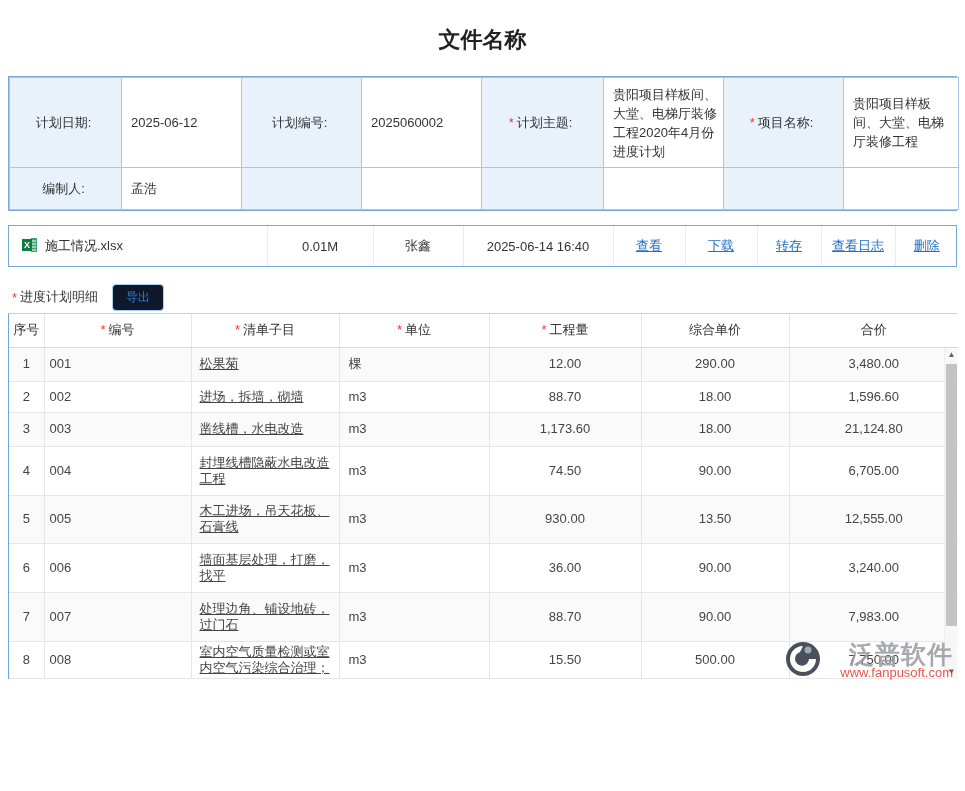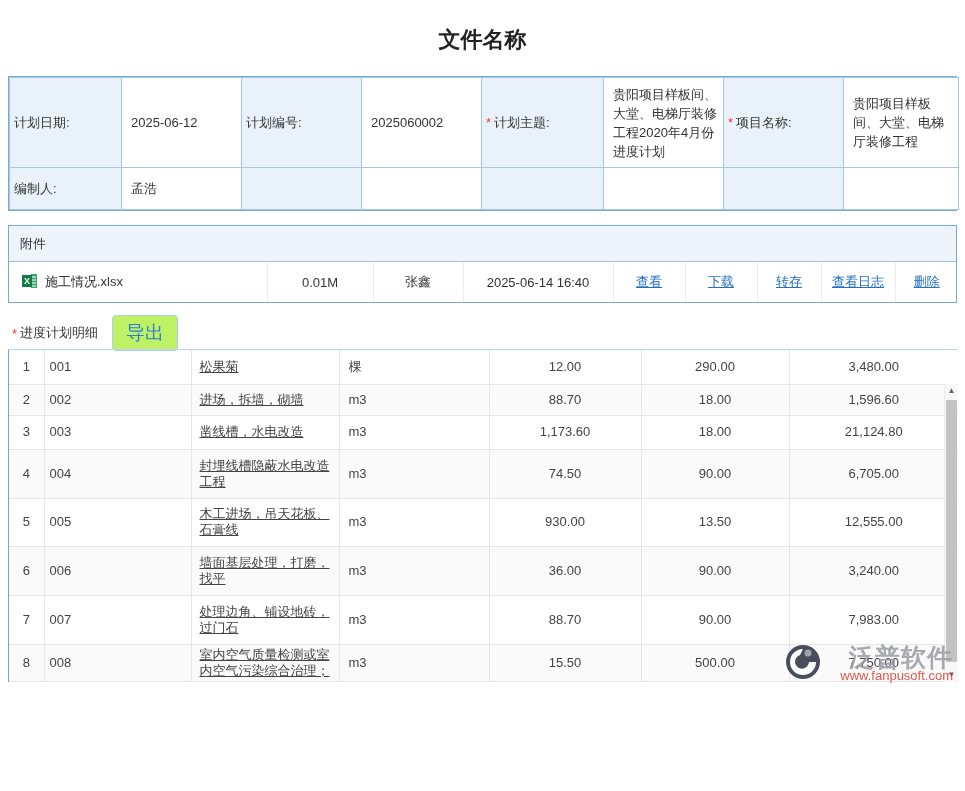--- a/index.html
+++ b/index.html
@@ -8,40 +8,40 @@
 
   h1.page-title { text-align: center; font-size: 22px; font-weight: bold; color: #222; padding: 25px 0 21px; }
 
   .panel { margin: 0 8px 14px 8px; border: 1px solid #74a9d8; }
   .panel-header { height: 36px; line-height: 36px; padding-left: 11px; background: #edf4fc; border-bottom: 1px solid #9dc2e6; color: #333; }
 
   table { border-collapse: collapse; width: 100%; table-layout: fixed; }
 
   
   .form-table td { border: 1px solid #a5c7e9; vertical-align: middle; }
-  .form-table td.lbl { background: #e9f2fb; text-align: left; padding: 4px 8px 4px 4px; }
+  .form-table td.lbl { background: #e9f2fb; text-align: center; padding: 4px 8px 4px 4px; }
   .form-table td.val { background: #fff; text-align: left; padding: 4px 6px 4px 9px; line-height: 19px; }
   .form-table tr.r1 { height: 90px; }
   .form-table tr.r2 { height: 42px; }
   .req { color: #ff3232; margin-right: 3px; }
 
   
   .attach-table th { font-weight: normal; color: #333; border-bottom: 1px solid #e2e2e2; border-right: 1px solid #e2e2e2; height: 42px; background: #fff; text-align: center; }
   .attach-table th:last-child, .attach-table td:last-child { border-right: none; }
   .attach-table th.file-name-h { text-align: left; padding-left: 20px; }
   .attach-table td { height: 40px; text-align: center; border-right: 1px solid #ececec; }
   .attach-table td.file-name-c { text-align: left; padding-left: 13px; }
   .file-cell { display: inline-flex; align-items: center; gap: 7px; }
   a.act { color: #2470c2; text-decoration: underline; cursor: pointer; }
 
   
   .detail { margin: 0 8px; position: relative; }
   .detail-title-row { height: 32px; display: flex; align-items: center; padding-left: 4px; }
   .detail-title-row .ttl { color: #333; }
-  .export-btn { margin-left: 14px; background: #bef264; border: 1px solid #a9d0ee; color: #2f7fd1; border-radius: 4px; padding: 4px 13px; font-size: 19px; cursor: pointer; font-family: inherit; }
+  .export-btn { margin-left: 14px; background: #0f172a; border: 1px solid #a9d0ee; color: #2f7fd1; border-radius: 4px; padding: 4px 13px; font-size: 12px; cursor: pointer; font-family: inherit; }
 
   .grid-wrap { position: relative; border-left: 1px solid #6fa7da; border-top: 1px solid #b9d5ef; }
   .grid th { font-weight: normal; color: #333; background: #fff; height: 33px; border-bottom: 1px solid #d9d9d9; border-right: 1px solid #e6e6e6; }
   .grid th:last-child { border-right: none; }
   .grid td { border-bottom: 1px solid #e6e6e6; border-right: 1px solid #e6e6e6; vertical-align: middle; color: #444; line-height: 16px; padding: 2px 4px; }
   .grid td:last-child { border-right: none; }
   .grid td.c-no { text-align: center; }
   .grid td.c-code { text-align: left; padding-left: 5px; }
   .grid td.c-item { text-align: left; padding-left: 8px; text-decoration: underline; }
   .grid td.c-unit { text-align: left; padding-left: 9px; }
@@ -100,21 +100,20 @@
       <td class="lbl"></td>
       <td class="val"></td>
       <td class="lbl"></td>
       <td class="val"></td>
     </tr>
   </tbody>
     </table>
 </section>
 
 <section class="panel">
-  <div class="panel-header">附件</div>
   <table class="attach-table">
     <colgroup>
       <col style="width:258px">
         <col style="width:106px">
         <col style="width:90px">
         <col style="width:150px">
       <col style="width:72px">
         <col style="width:72px">
         <col style="width:64px">
         <col style="width:74px">
@@ -163,20 +162,29 @@
       <colgroup>
         <col style="width:35px">
           <col style="width:147px">
           <col style="width:148px">
           <col style="width:150px">
         <col style="width:152px">
           <col style="width:148px">
           <col style="width:169px">
       </colgroup>
       <tbody>
+          <tr>
+        <th>序号</th>
+        <th><span class="req">*</span><span>编号</span></th>
+        <th><span class="req">*</span><span>清单子目</span></th>
+        <th><span class="req">*</span><span>单位</span></th>
+        <th><span class="req">*</span><span>工程量</span></th>
+        <th>综合单价</th>
+        <th>合价</th>
+      </tr>
       <tr class="h1r">
         <td class="c-no">1</td>
         <td class="c-code">001</td>
         <td class="c-item">松果菊</td>
         <td class="c-unit">棵</td>
         <td class="c-num">12.00</td>
         <td class="c-num">290.00</td>
         <td class="c-num">3,480.00</td>
       </tr>
       <tr class="h2r">

